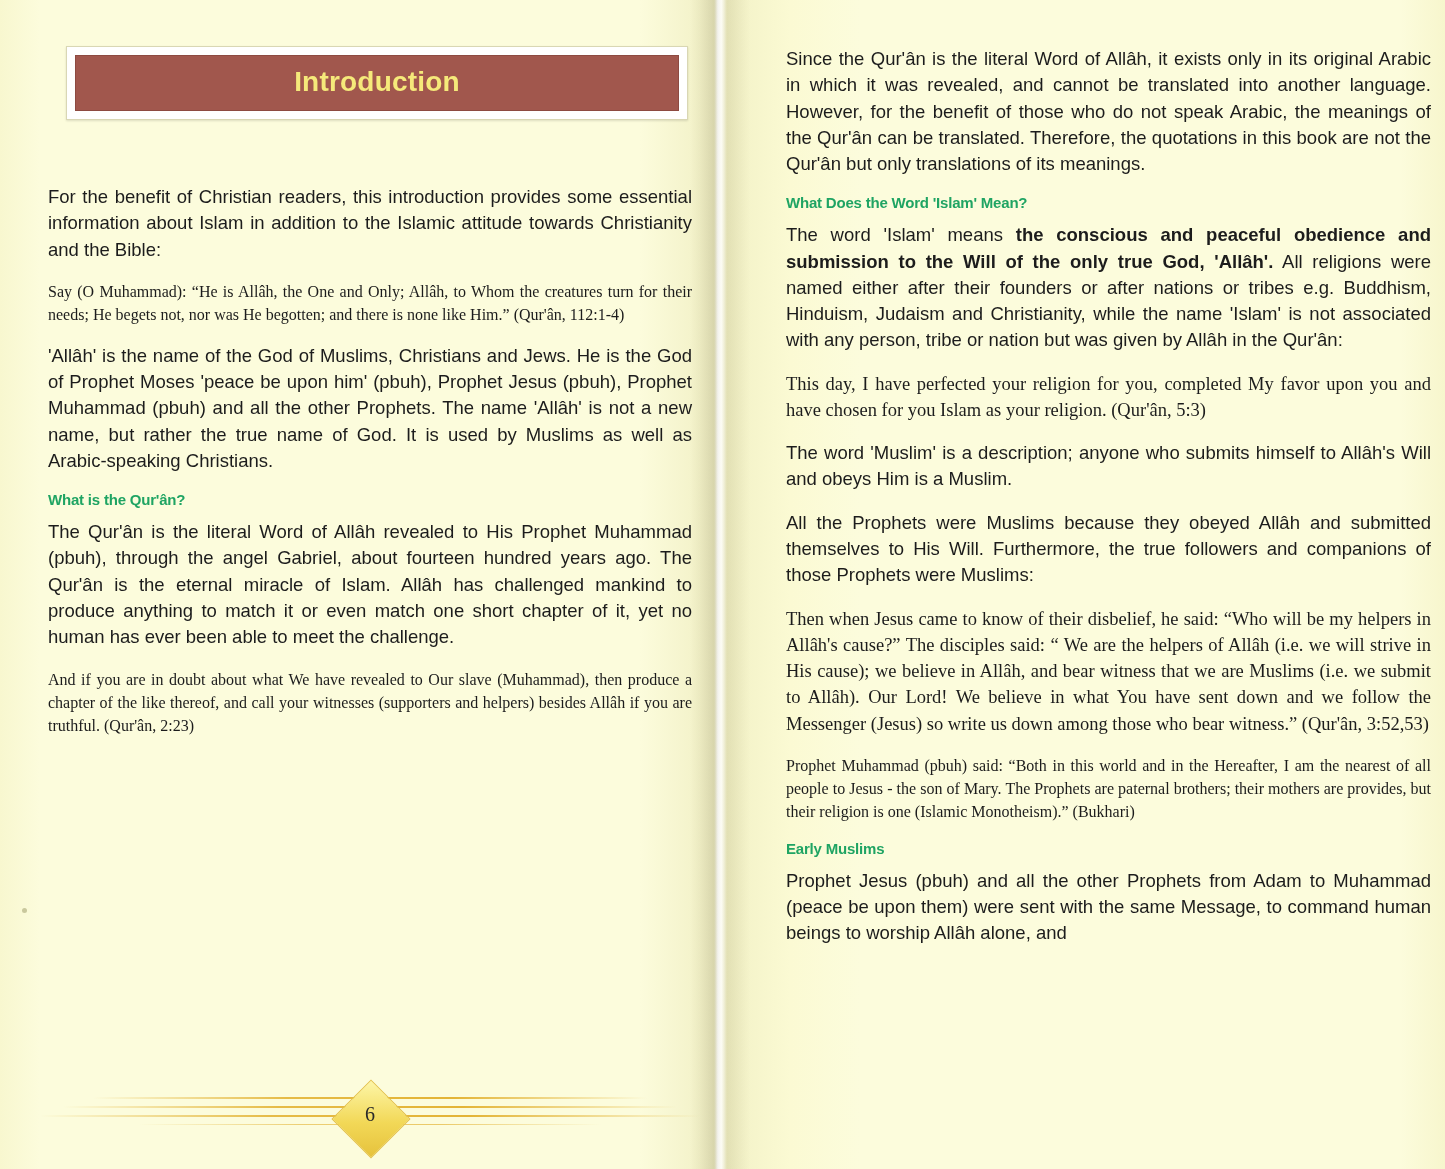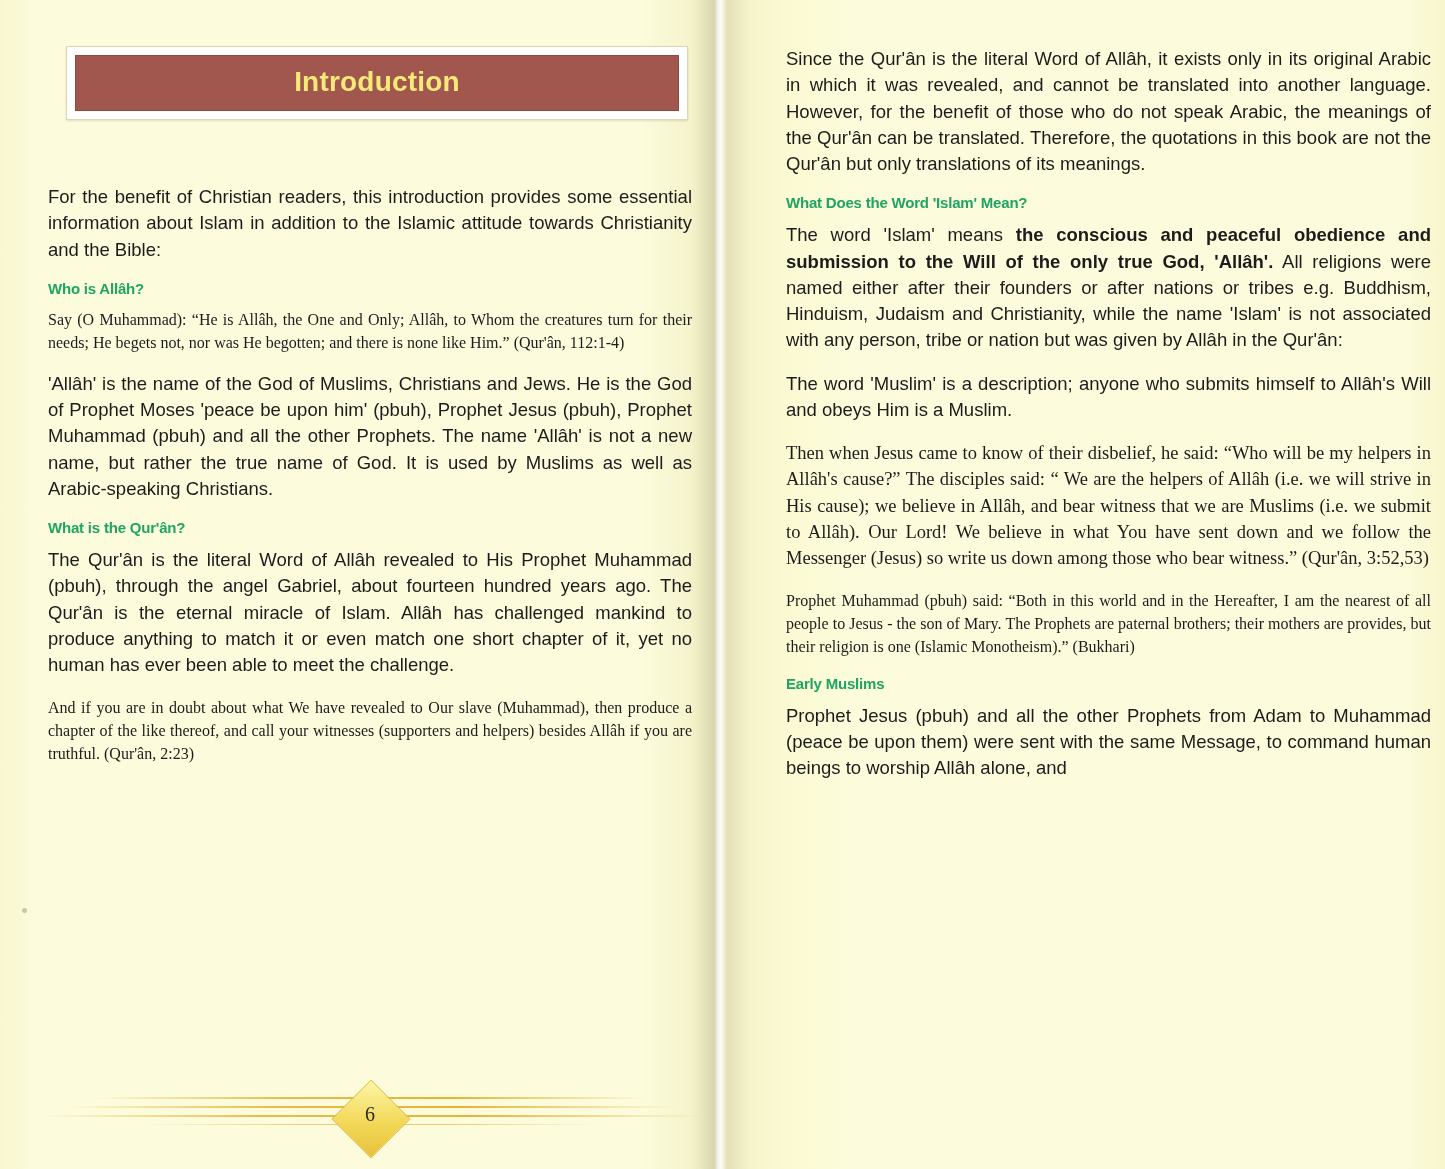--- a/index.html
+++ b/index.html
@@ -178,21 +178,20 @@
       <div class="banner-wrap">
         <div class="banner">
           <div class="banner-title">Introduction</div>
         </div>
       </div>
 
       <div style="height:64px"></div>
 
       <p class="body-sans">For the benefit of Christian readers, this introduction provides some essential information about Islam in addition to the Islamic attitude towards Christianity and the Bible:</p>
 
-      <h2 class="heading">Who is Allâh?</h2>
 
       <p class="body-serif">Say (O Muhammad): “He is Allâh, the One and Only; Allâh, to Whom the creatures turn for their needs; He begets not, nor was He begotten; and there is none like Him.” (Qur'ân, 112:1-4)</p>
 
       <p class="body-sans">'Allâh' is the name of the God of Muslims, Christians and Jews.  He is the God of Prophet Moses 'peace be upon him' (pbuh), Prophet Jesus (pbuh), Prophet Muhammad (pbuh) and all the other Prophets.  The name 'Allâh' is not a new name, but rather the true name of God.  It is used by Muslims as well as Arabic-speaking Christians.</p>
 
 
       <h2 class="heading">What is the Qur'ân?</h2>
 
       <p class="body-sans">The Qur'ân is the literal Word of Allâh revealed to His Prophet Muhammad (pbuh), through the angel Gabriel, about fourteen hundred years ago. The Qur'ân is the eternal miracle of Islam. Allâh has challenged mankind to produce anything to match it or even match one short chapter of it, yet no human has ever been able to meet the challenge.</p>
 
@@ -217,23 +216,25 @@
     <div class="col col-right">
 
       <p class="body-sans">Since the Qur'ân is the literal Word of Allâh, it exists only in its original Arabic in which it was revealed, and cannot be translated into another language.  However, for the benefit of those who do not speak Arabic, the meanings of the Qur'ân can be translated. Therefore, the quotations in this book are not the Qur'ân but only translations of its meanings.</p>
 
       <h2 class="heading">What Does the Word 'Islam' Mean?</h2>
 
       <p class="body-sans">
         <span>The word 'Islam' means </span><b class="em">the conscious and peaceful obedience and submission to the Will of the only true God, 'Allâh'.</b><span> All religions were named either after their founders or after nations or tribes e.g. Buddhism, Hinduism, Judaism and Christianity, while the name 'Islam' is not associated with any person, tribe or nation but was given by Allâh in the Qur'ân:</span>
       </p>
 
+      <p class="body-serif small">This day, I have perfected your religion for you, completed My favor upon you and have chosen for you Islam as your religion. (Qur'ân, 5:3)</p>
 
       <p class="body-sans">The word 'Muslim' is a description; anyone who submits himself to Allâh's Will and obeys Him is a Muslim.</p>
 
+      <p class="body-sans">All the Prophets were Muslims because they obeyed Allâh and submitted themselves to His Will.  Furthermore, the true followers and companions of those Prophets were Muslims:</p>
 
       <p class="body-serif small">Then when Jesus came to know of their disbelief, he said: “Who will be my helpers in Allâh's cause?” The disciples said: “ We are the helpers of Allâh (i.e. we will strive in His cause); we believe in Allâh, and bear witness that we are Muslims (i.e. we submit to Allâh). Our Lord! We believe in what You have sent down and we follow the Messenger (Jesus) so write us down among those who bear witness.” (Qur'ân, 3:52,53)</p>
 
       <p class="body-serif">Prophet Muhammad (pbuh) said: “Both in this world and in the Hereafter, I am the nearest of all people to Jesus - the son of Mary.  The Prophets are paternal brothers; their mothers are provides, but their religion is one (Islamic Monotheism).” (Bukhari)</p>
 
       <h2 class="heading">Early Muslims</h2>
 
       <p class="body-sans">Prophet Jesus (pbuh) and all the other Prophets from Adam to Muhammad (peace be upon them) were sent with the same Message, to command human beings to worship Allâh alone, and</p>
     </div>
 

